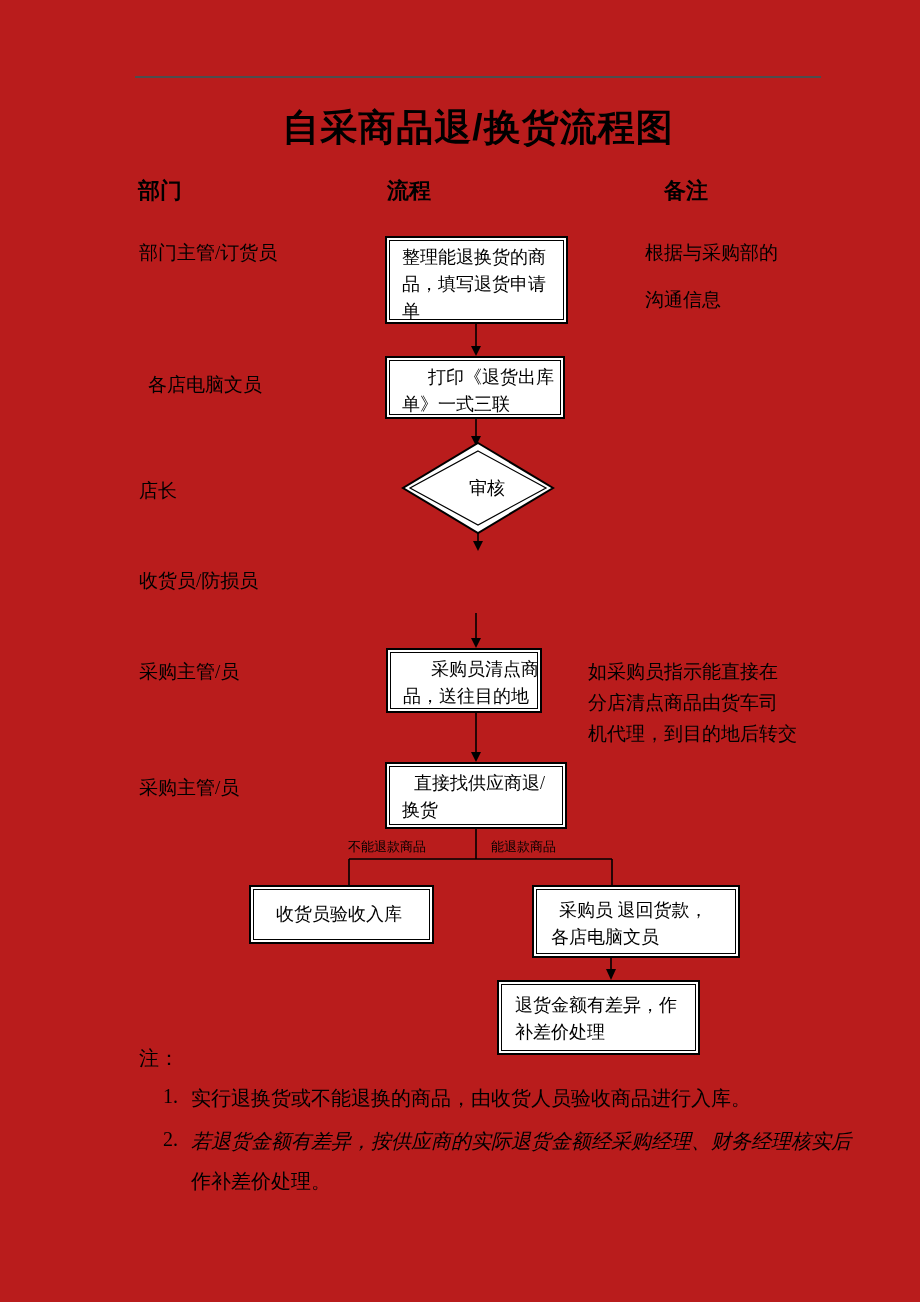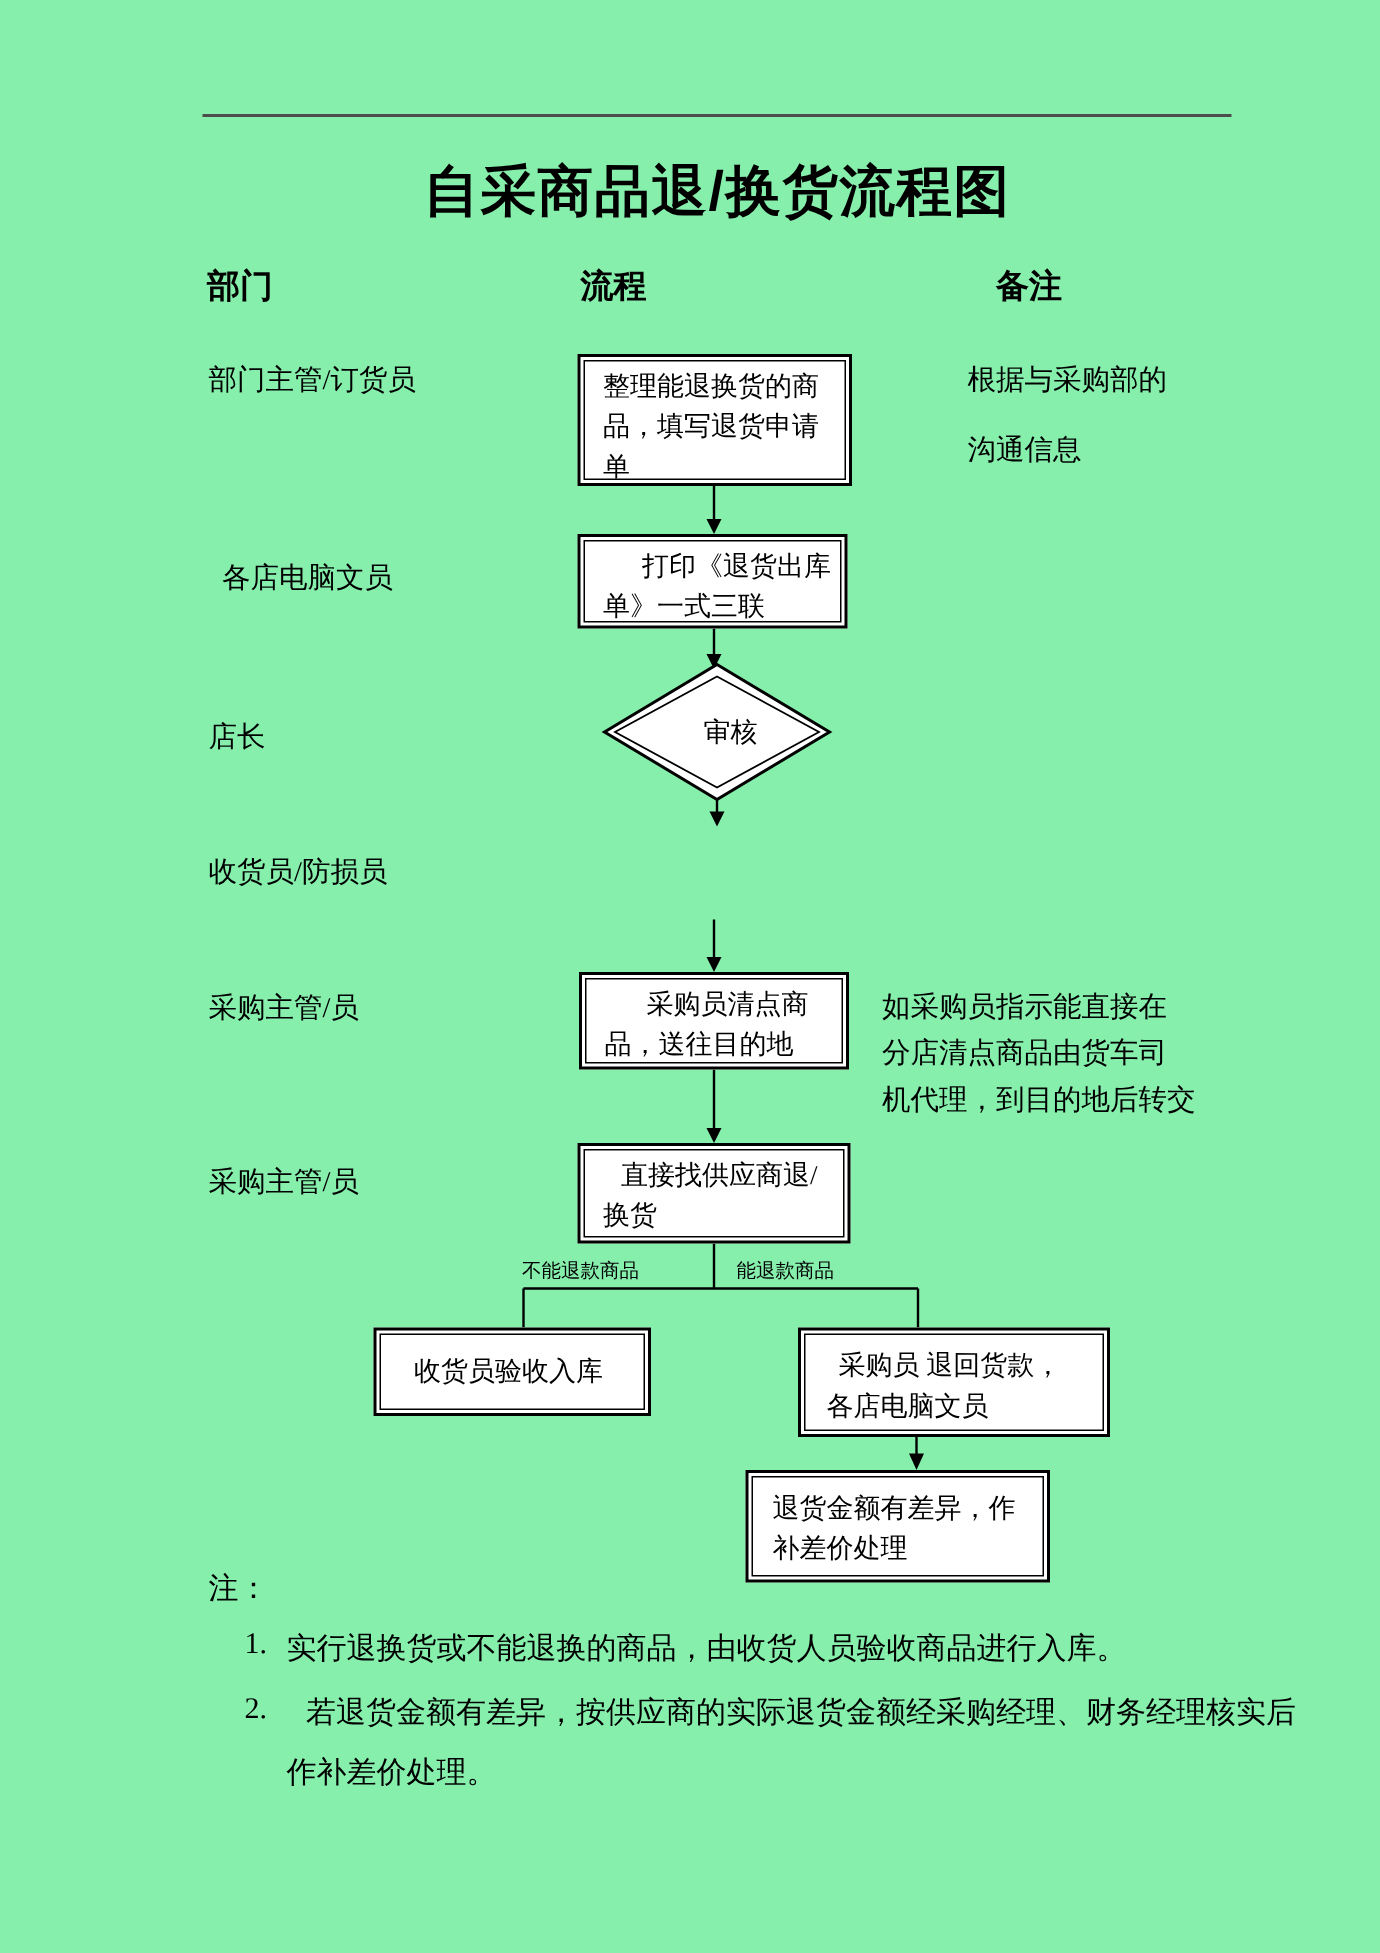--- a/index.html
+++ b/index.html
@@ -1,16 +1,16 @@
 <!DOCTYPE html>
 <html><head>
 <meta charset="utf-8">
 <style>
   html,body{margin:0;padding:0;background:#fff;}
-  .page{position:relative;width:920px;height:1302px;background:#86efac;overflow:hidden;
+  .page{position:relative;width:920px;height:1302px;background:#b91c1c;overflow:hidden;
         font-family:"Liberation Serif",serif;color:#000;}
   .rule{position:absolute;left:135px;top:76px;width:686px;height:2px;background:#4d4d4d;}
   .title{position:absolute;left:135px;top:103px;width:686px;text-align:center;
          font-family:"Liberation Sans",sans-serif;font-weight:bold;font-size:37px;letter-spacing:1px;}
   .colhdr{position:absolute;font-family:"Liberation Sans",sans-serif;font-weight:bold;font-size:22px;}
   #hdr-dept{left:138px;top:176px;}
   #hdr-flow{left:387px;top:176px;}
   #hdr-remark{left:664px;top:176px;}
   .dept{position:absolute;font-size:19px;white-space:nowrap;}
   .remark-line{position:absolute;font-size:19px;white-space:nowrap;}
@@ -19,21 +19,21 @@
   .dbox .in{position:absolute;left:2px;right:2px;top:2px;bottom:2px;border:1px solid #000;
             box-sizing:border-box;padding:3px 6px 0 12px;font-size:18px;line-height:27px;overflow:hidden;}
   .ln{white-space:nowrap;}
   .ind12{padding-left:12px;}
   .ind24{padding-left:24px;text-align:right;}
   .ind28{padding-left:28px;}
   .ind8{padding-left:8px;}
   #box-collect{left:385px;top:236px;width:183px;height:88px;}
   #box-print{left:385px;top:356px;width:180px;height:63px;}
   #box-check{left:386px;top:550px;width:182px;height:63px;}
-  #box-count{left:386px;top:648px;width:180px;height:65px;}
+  #box-count{left:386px;top:648px;width:156px;height:65px;}
   #box-contact{left:385px;top:762px;width:182px;height:67px;}
   #box-receive{left:249px;top:885px;width:185px;height:59px;}
   #box-receive .in{padding-top:11px;padding-left:22px;}
   #box-refund{left:496px;top:885px;width:208px;height:73px;margin-left:36px;}
   #box-refund .in{padding-top:7px;padding-left:14px;}
   #box-difference{left:497px;top:980px;width:203px;height:75px;}
   #box-difference .in{padding-top:7px;padding-left:13px;}
   .diamond{position:absolute;left:400px;top:440px;width:156px;height:96px;}
   .diamond-label{position:absolute;left:0;top:0;width:100%;height:100%;display:flex;
                  align-items:center;justify-content:center;font-size:18px;padding-left:18px;box-sizing:border-box;}
@@ -153,16 +153,16 @@
     <div class="ln">分店清点商品由货车司</div>
     <div class="ln">机代理，到目的地后转交</div>
   </div>
 
   <div class="note-head">注：</div>
 
   <div class="note-num" style="left:163px;top:1085px;">1.</div>
   <div class="note-text" style="left:191px;top:1085px;">实行退换货或不能退换的商品，由收货人员验收商品进行入库。</div>
 
   <div class="note-num" style="left:163px;top:1128px;">2.</div>
-  <div class="note-text" style="left:204px;top:1128px;">若退货金额有差异，按供应商的实际退货金额经采购经理、财务经理核实后</div>
+  <div class="note-text" style="left:191px;top:1128px;font-style:italic;">若退货金额有差异，按供应商的实际退货金额经采购经理、财务经理核实后</div>
   <div class="note-text" style="left:191px;top:1168px;">作补差价处理。</div>
 
 </div>
 
 </body></html>

